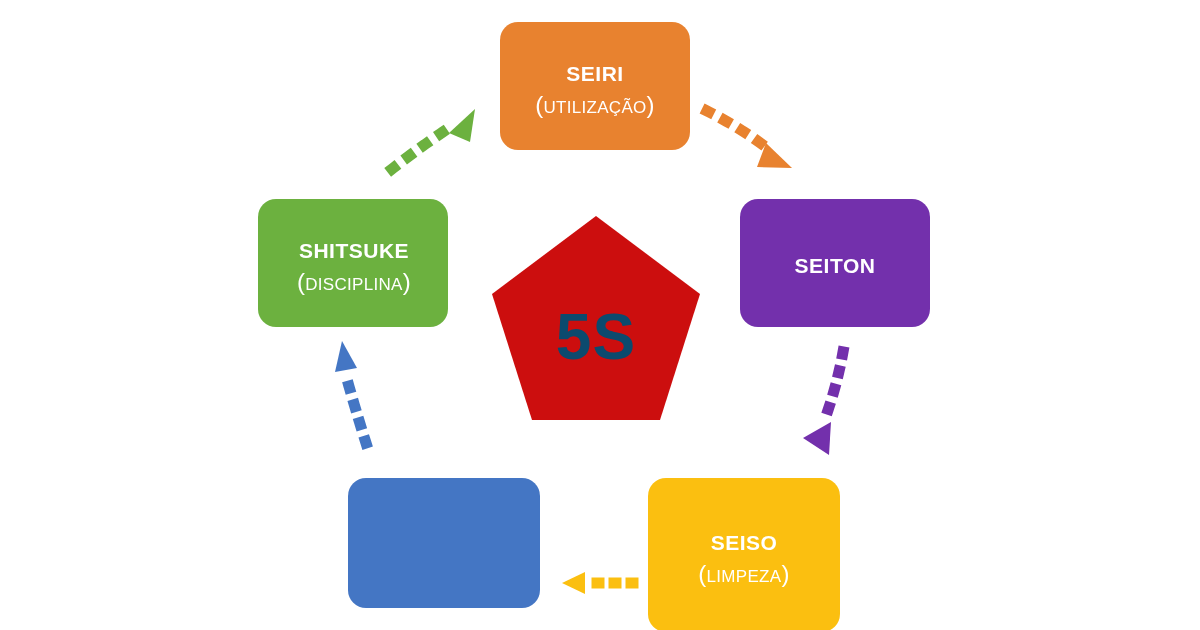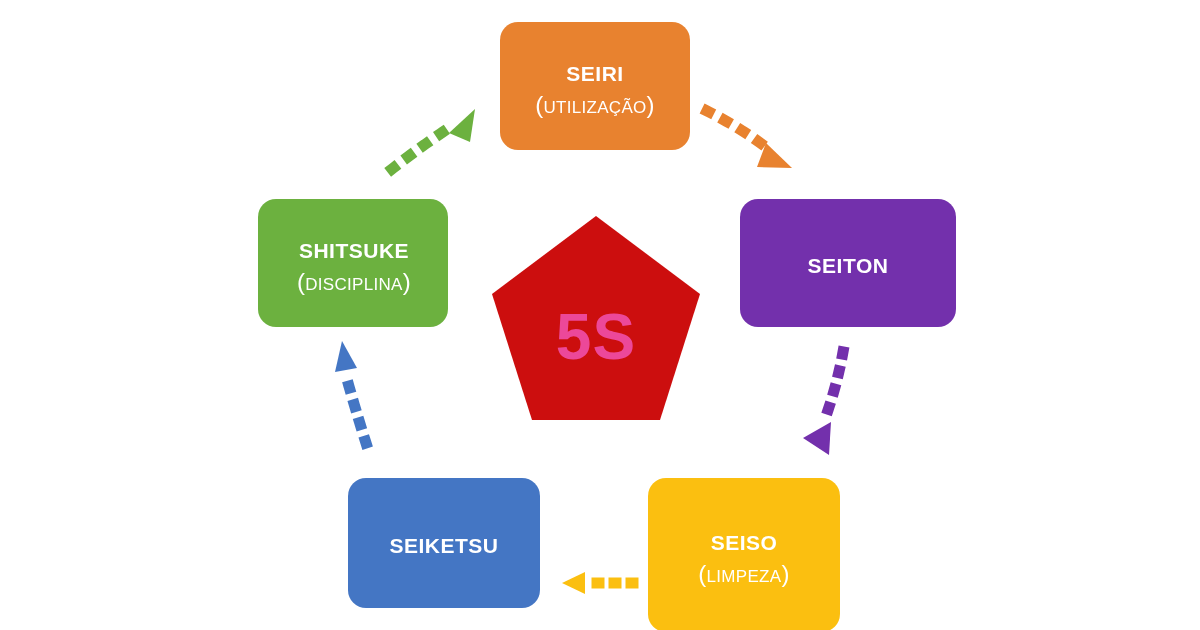--- a/index.html
+++ b/index.html
@@ -45,21 +45,21 @@
     font-size: 24px;
     font-variant: small-caps;
     text-transform: lowercase;
     letter-spacing: 0.3px;
     white-space: nowrap;
     margin-top: 6px;
   }
 
   
   #node-seiri    { left: 500px; top: 22px;  width: 190px; height: 128px; }
-  #node-seiton   { left: 740px; top: 199px; width: 216px; height: 128px; }
+  #node-seiton   { left: 740px; top: 199px; width: 190px; height: 128px; }
   #node-seiso    { left: 648px; top: 478px; width: 192px; height: 154px; }
   #node-seiketsu { left: 348px; top: 478px; width: 192px; height: 130px; }
   #node-shitsuke { left: 258px; top: 199px; width: 190px; height: 128px; padding-left: 12px; }
 
   
   #pentagon-wrap {
     position: absolute;
     left: 488px;
     top: 212px;
     width: 216px;
@@ -70,21 +70,21 @@
     position: absolute;
     left: 0;
     top: 0;
     width: 216px;
     height: 216px;
     display: flex;
     align-items: center;
     justify-content: center;
     padding-top: 34px;
     box-sizing: border-box;
-    color: #ec4899;
+    color: #0c4a6e;
     font-size: 64px;
     font-weight: bold;
     letter-spacing: 1px;
     pointer-events: none;
   }
 
   
   #arrows {
     position: absolute;
     left: 0;
@@ -141,21 +141,20 @@
   <div class="node" id="node-seiton" style="background:#7330AC;">
     <div class="jp">Seiton</div>
   </div>
 
   <div class="node" id="node-seiso" style="background:#FBBF10;">
     <div class="jp">Seiso</div>
     <div class="pt">(Limpeza)</div>
   </div>
 
   <div class="node" id="node-seiketsu" style="background:#4476C4;">
-    <div class="jp">Seiketsu</div>
   </div>
 
   <div class="node" id="node-shitsuke" style="background:#6CB13F;">
     <div class="jp">Shitsuke</div>
     <div class="pt">(Disciplina)</div>
   </div>
 
 </div>
 
 </body></html>

